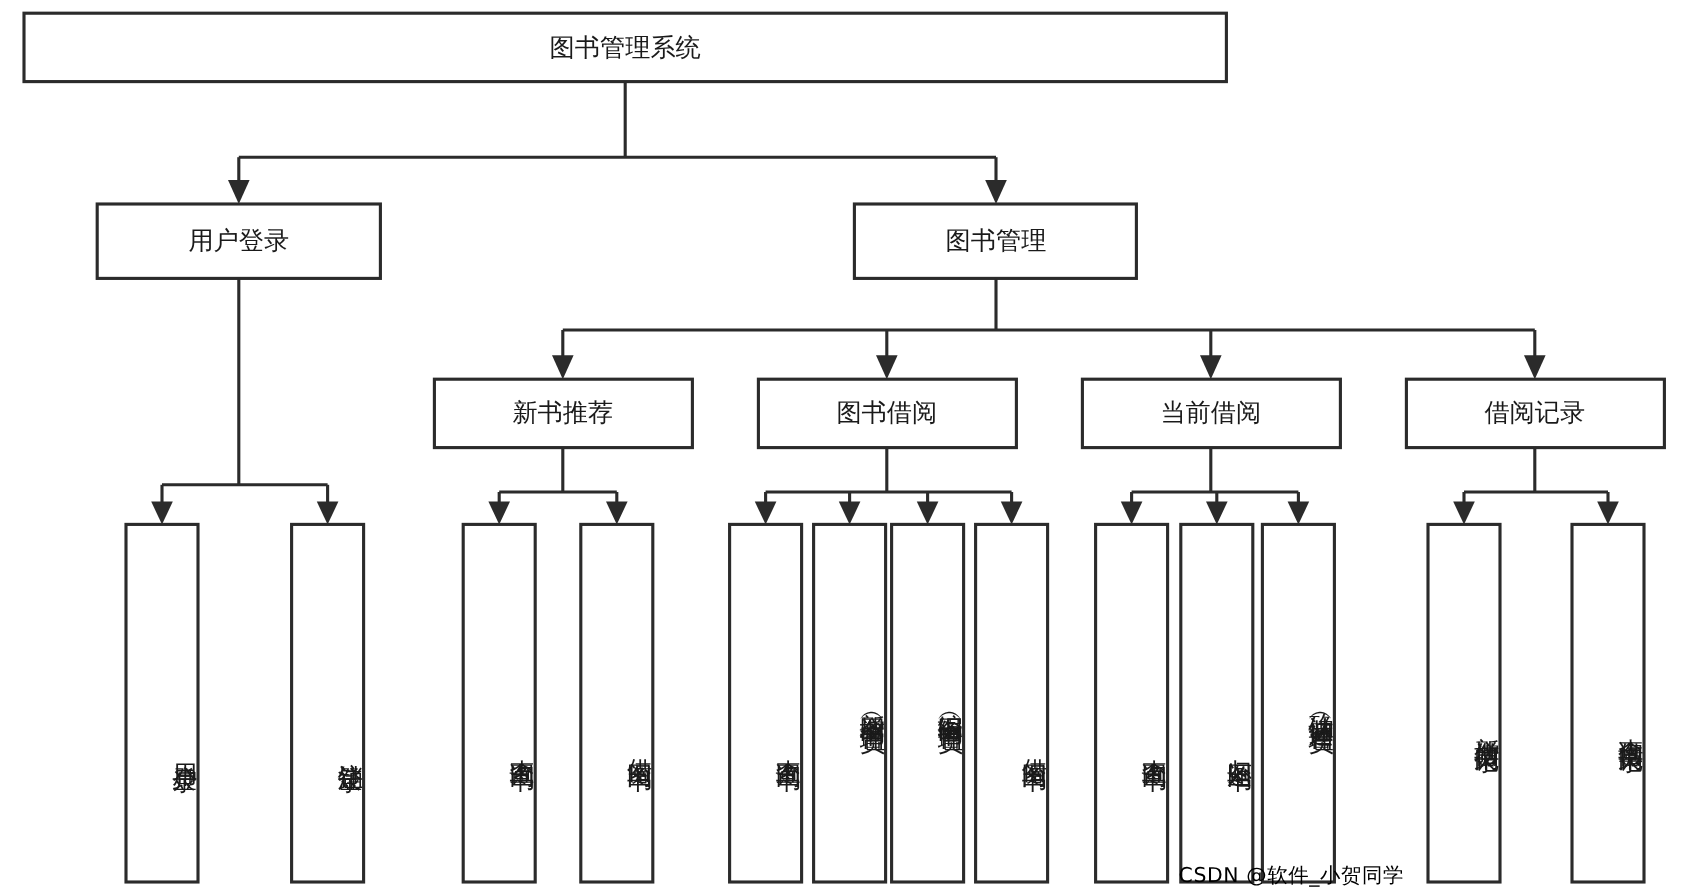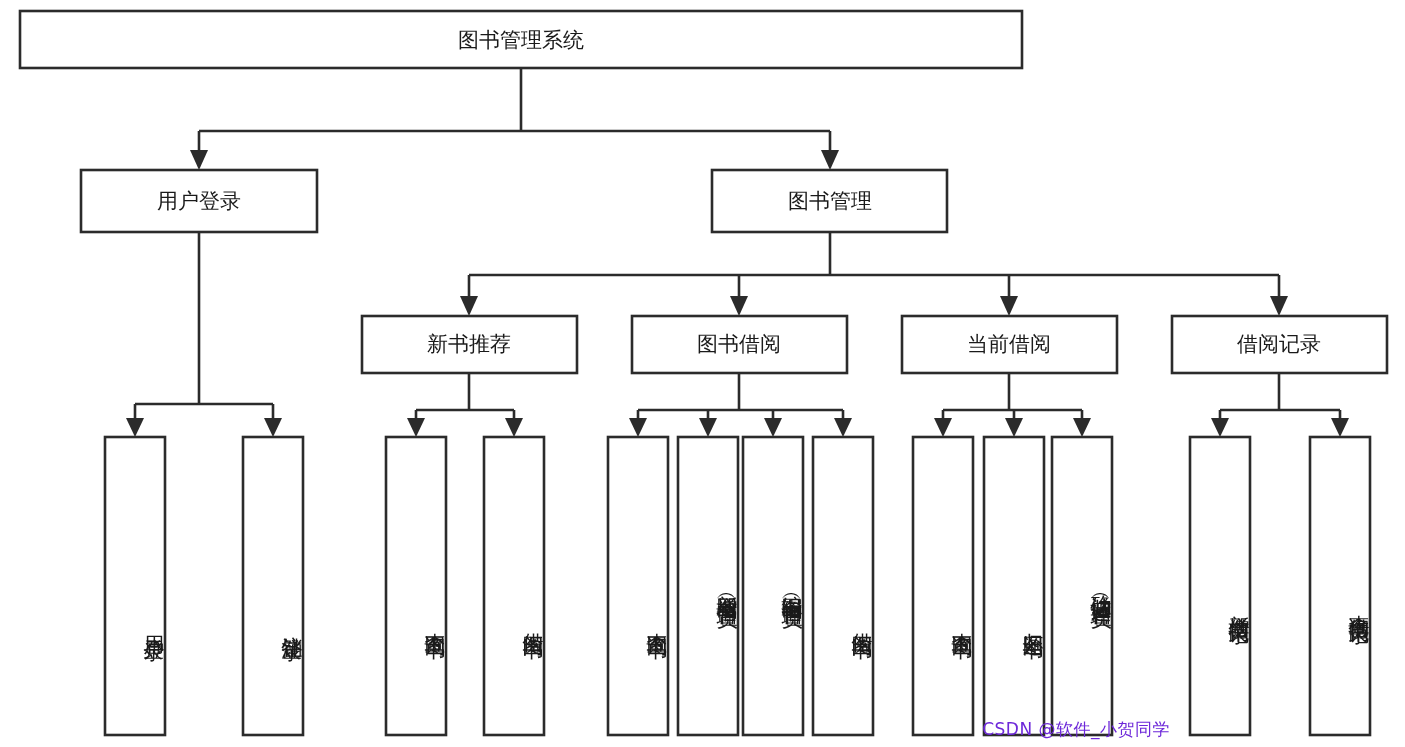--- a/index.html
+++ b/index.html
@@ -63,21 +63,21 @@
     justify-content: center;
     white-space: nowrap;
     pointer-events: none;
   }
   .watermark {
     position: absolute;
     right: 12px;
     bottom: 6px;
     font-family: "DejaVu Sans", "Liberation Sans", sans-serif;
     font-size: 17px;
-    color: #6d28d9;
+    color: #000000;
     letter-spacing: 0.5px;
     white-space: nowrap;
   }
 </style>
 </head>
 <body>
 
 <div id="diagram-root">
 
   <svg id="diagram-svg" viewBox="0 0 1405 747">

